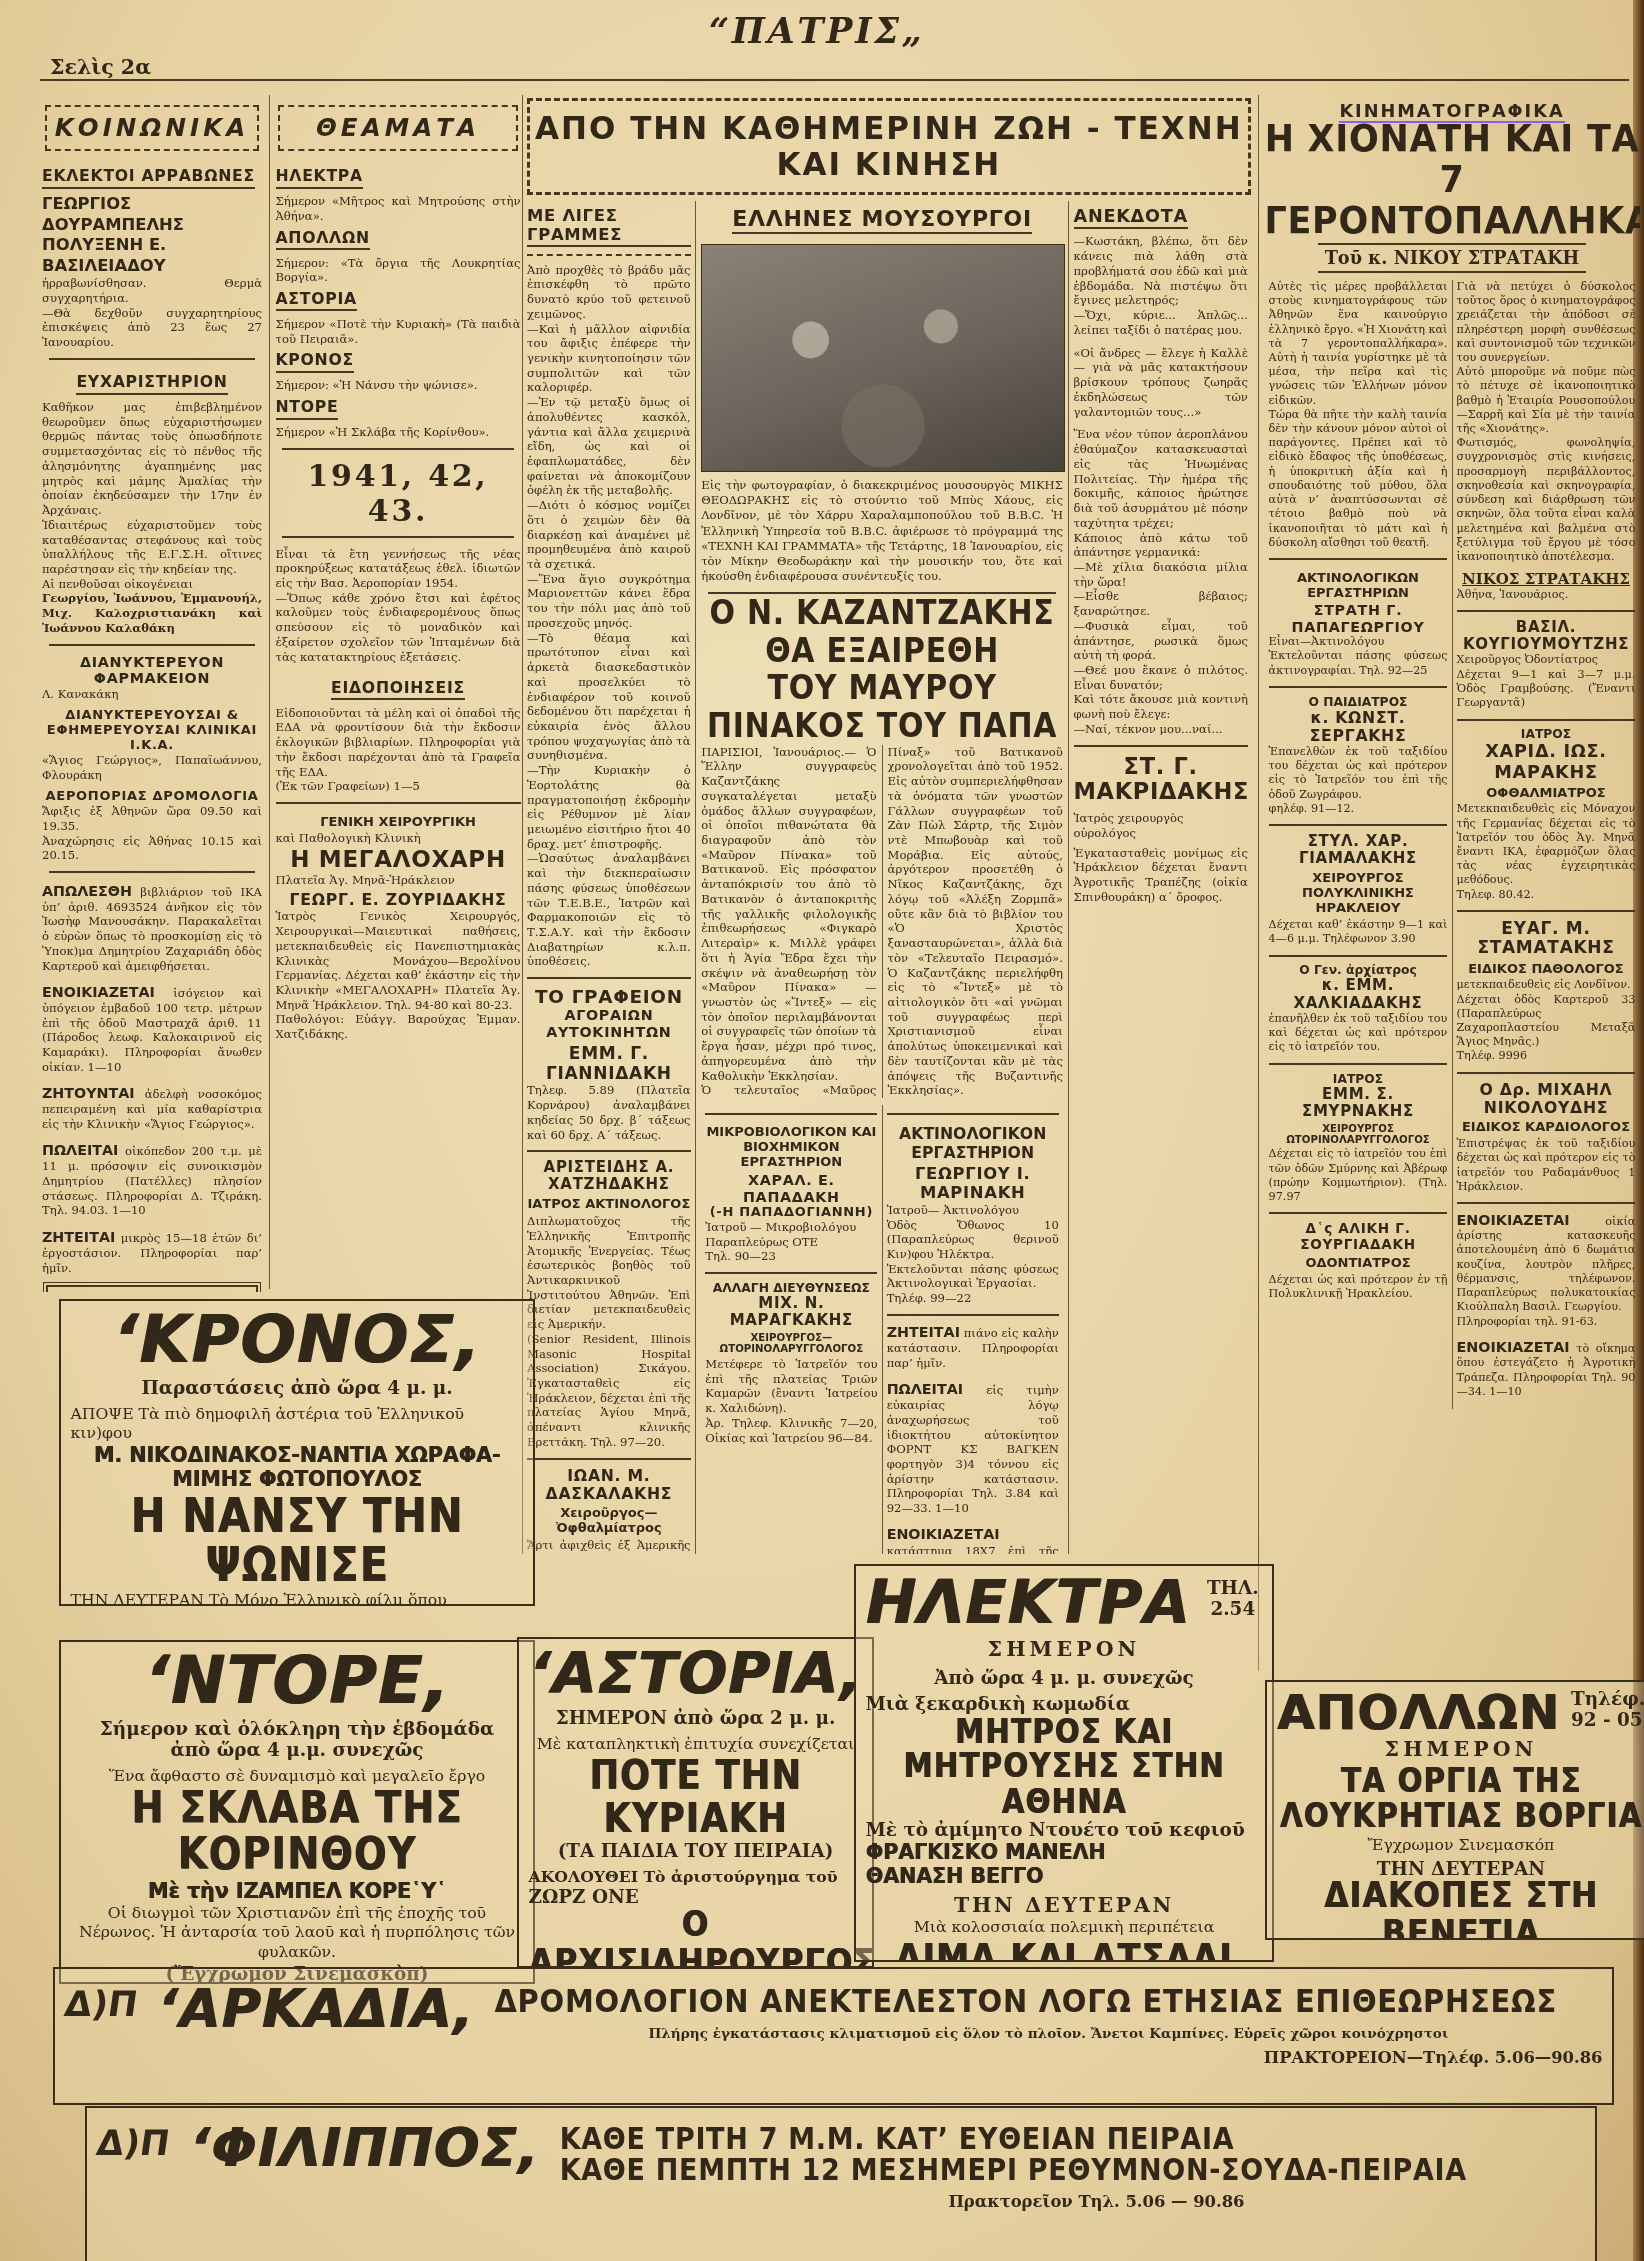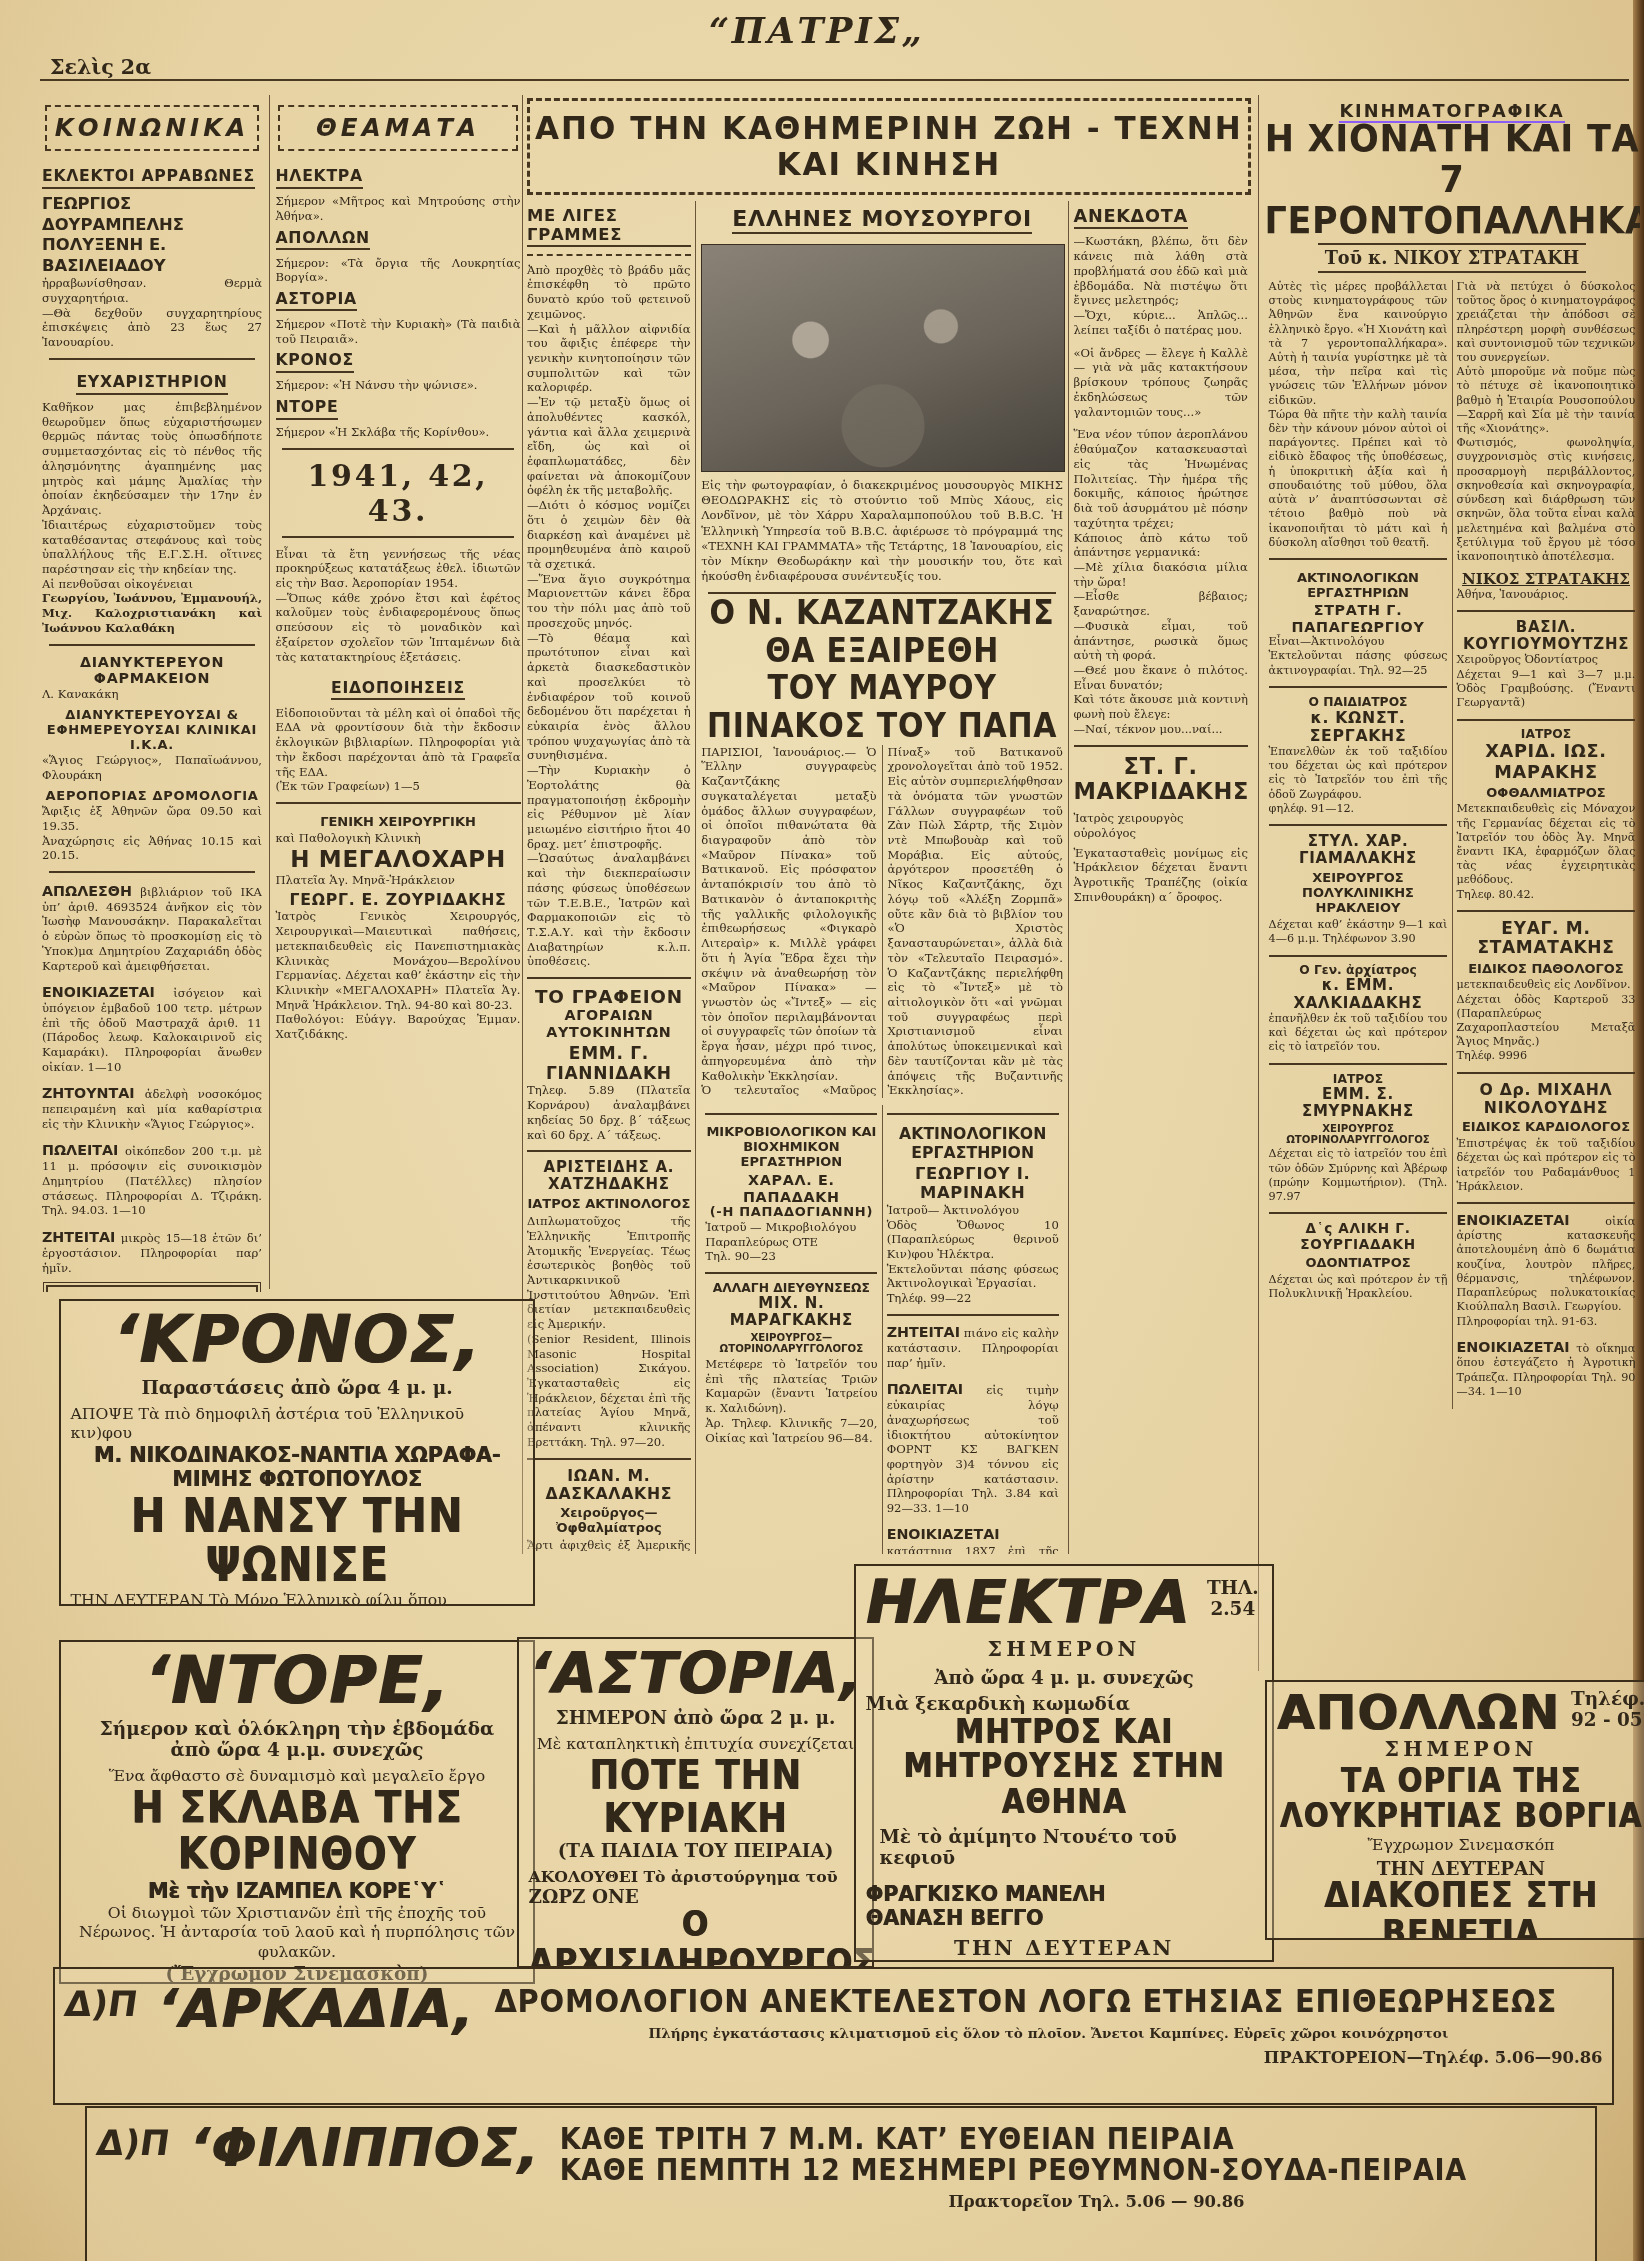--- a/index.html
+++ b/index.html
@@ -386,21 +386,21 @@
 
   <div class="adbox" id="ad-ilektra" style="left:854px;top:1564px;width:397px;height:383px;">
     <div style="display:flex;align-items:flex-start;justify-content:center;gap:12.3px;">
       <div class="adtitle" style="font-size:60px">ΗΛΕΚΤΡΑ</div>
       <div class="adshow" style="text-align:center">ΤΗΛ. 2.54</div>
     </div>
     <div class="adnext" style="letter-spacing:4.1px">ΣΗΜΕΡΟΝ</div>
     <div class="adshow">Ἀπὸ ὥρα 4 μ. μ. συνεχῶς</div>
     <div class="adshow" style="text-align:left">Μιὰ ξεκαρδικὴ κωμωδία</div>
     <div class="adfilm" style="font-size:29px">ΜΗΤΡΟΣ ΚΑΙ ΜΗΤΡΟΥΣΗΣ ΣΤΗΝ ΑΘΗΝΑ</div>
-    <div class="adshow" style="text-align:left;margin:14px">Μὲ τὸ ἀμίμητο Ντουέτο τοῦ κεφιοῦ</div>
+    <div class="adshow" style="text-align:left;margin:0">Μὲ τὸ ἀμίμητο Ντουέτο τοῦ κεφιοῦ</div>
     <div class="adstars" style="text-align:left">ΦΡΑΓΚΙΣΚΟ ΜΑΝΕΛΗ</div>
     <div class="adstars" style="text-align:left">ΘΑΝΑΣΗ ΒΕΓΓΟ</div>
     <div class="adnext">ΤΗΝ ΔΕΥΤΕΡΑΝ</div>
     <div class="adsmall">Μιὰ κολοσσιαία πολεμικὴ περιπέτεια</div>
     <div class="adfilm" style="font-size:33px;margin:2.7px 0">ΑΙΜΑ ΚΑΙ ΑΤΣΑΛΙ</div>
   </div>
 
   <div class="adbox" id="ad-apollon" style="left:1265px;top:1680px;width:369px;height:245px;">
     <div style="display:flex;align-items:flex-start;justify-content:center;gap:11px;">
       <div class="adtitle" style="font-size:48px;font-style:normal">ΑΠΟΛΛΩΝ</div>

